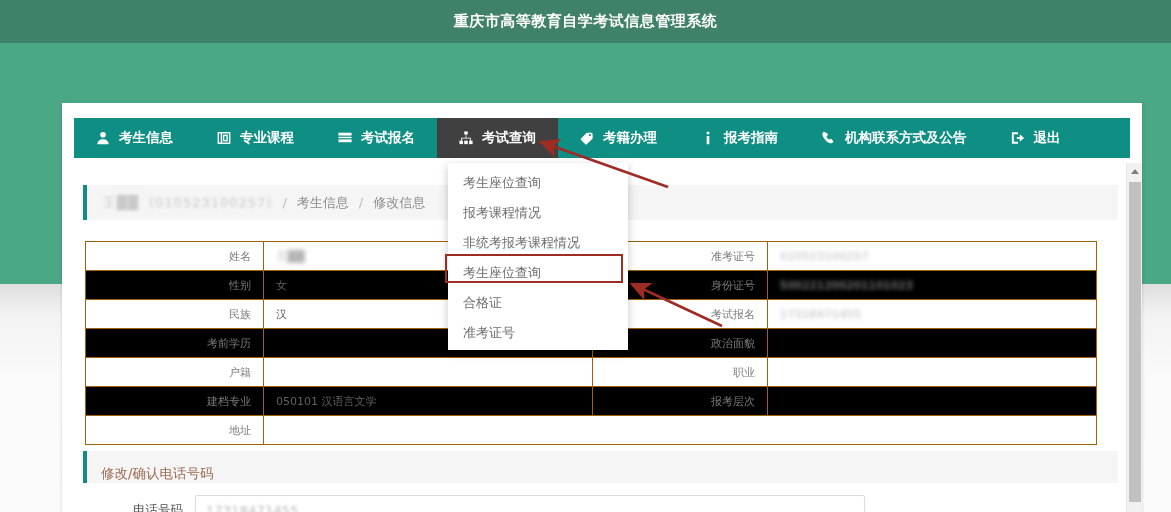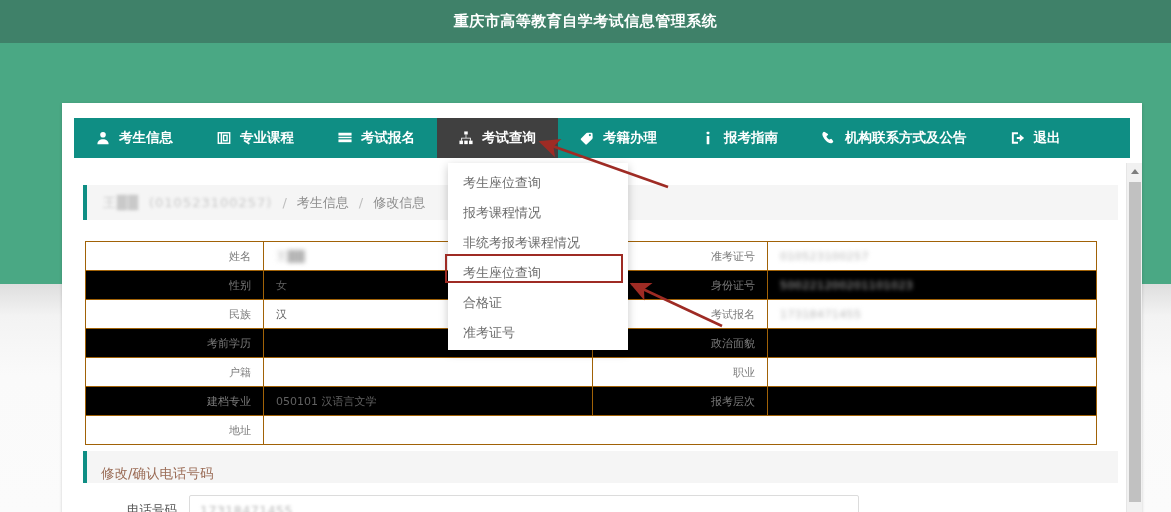--- a/index.html
+++ b/index.html
@@ -126,21 +126,21 @@
   #panel-head {
     position: absolute; left: 21px; top: 348px; width: 1035px; height: 32px;
     background: #f5f5f5;
     border-left: 4px solid #0f8e84;
     display: flex; align-items: flex-end;
   }
   #panel-head .ptitle {
     padding-left: 14px; font-size: 13.5px; color: #9a6b55;
   }
   #panel-body {
-    position: absolute; left: 15px; top: 380px; width: 1035px; height: 29px;
+    position: absolute; left: 21px; top: 380px; width: 1035px; height: 29px;
     background: #ffffff;
   }
   #phone-row {
     position: absolute; left: 0; top: 12px;
     display: flex; align-items: center; gap: 12px;
   }
   #phone-row .plab {
     width: 100px; text-align: right; font-size: 12.5px; color: #555;
   }
   #phone-row .pinput {

